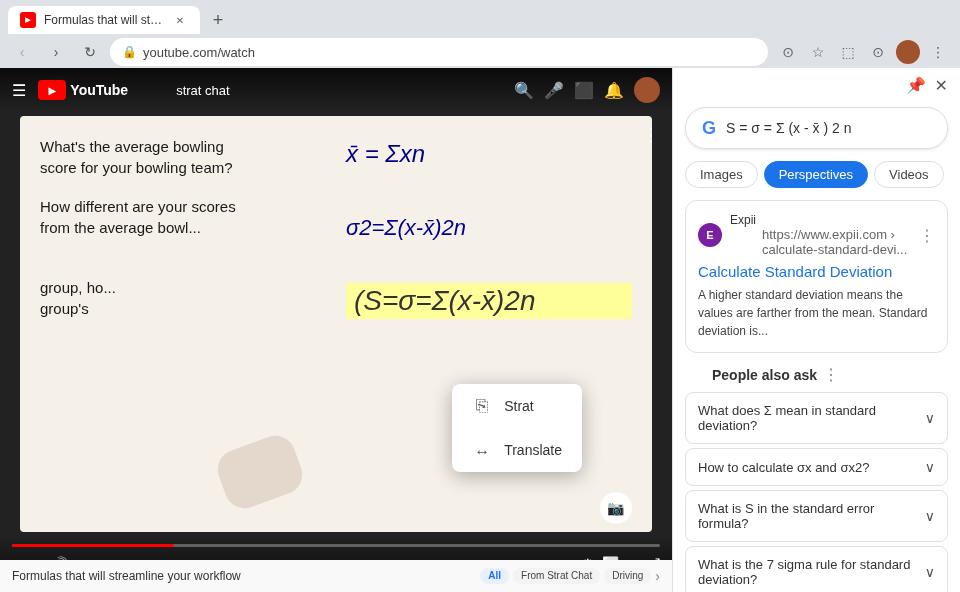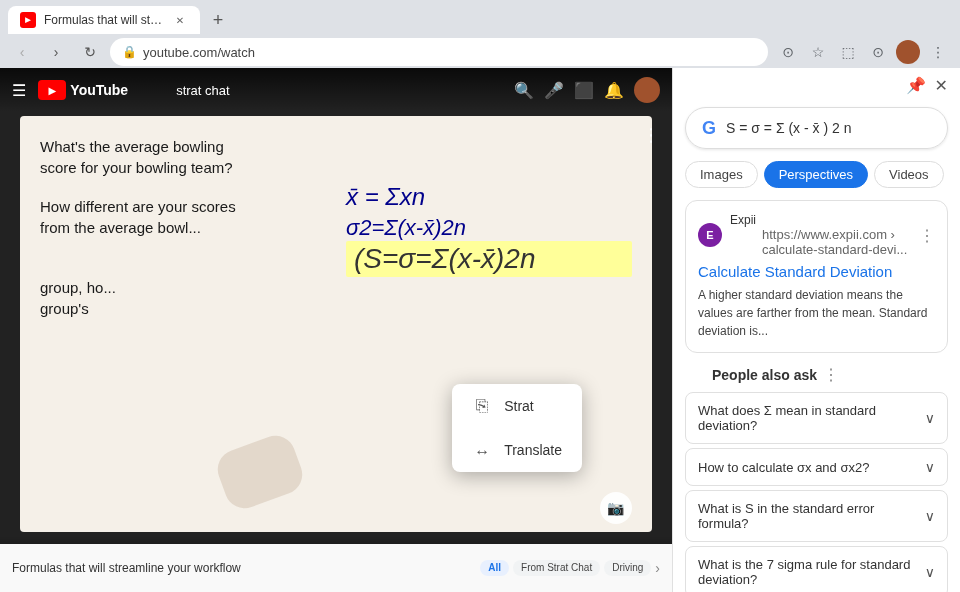--- a/index.html
+++ b/index.html
@@ -353,21 +353,21 @@
     .video-title-bar {
       position: absolute;
       bottom: 0;
       left: 0;
       right: 0;
       background: #f9f9f9;
       padding: 6px 12px;
       display: flex;
       align-items: center;
       gap: 24px;
-      height: 48px;
+      height: 32px;
     }
     .vt-title {
       font-size: 12px;
       color: #333;
       font-weight: 500;
     }
     .vt-badges {
       display: flex;
       gap: 4px;
       margin-left: auto;
@@ -603,21 +603,21 @@
               <span>How different are your scores</span><br>
               <span>from the average bowl...</span>
             </div>
             <br>
             <div class="wb-text">
               <br>
               <span>group, ho...</span><br>
               <span>group's</span>
             </div>
           </div>
-          <div style="flex:1;display:flex;flex-direction:column;justify-content:center;">
+          <div style="flex:1;display:flex;flex-direction:column;justify-content:space-between;">
             <div class="wb-formula">x̄ = Σxn</div>
             <div class="wb-formula2">σ2=Σ(x-x̄)2n</div>
             <div class="wb-formula3">(S=σ=Σ(x-x̄)2n</div>
           </div>
         </div>
 
         <div style="position:absolute;bottom:30px;left:200px;width:80px;height:60px;background:rgba(200,180,160,0.4);border-radius:20px;transform:rotate(-20deg);"></div>
       </div>
 
       <div class="video-three-dots">⋮</div>

